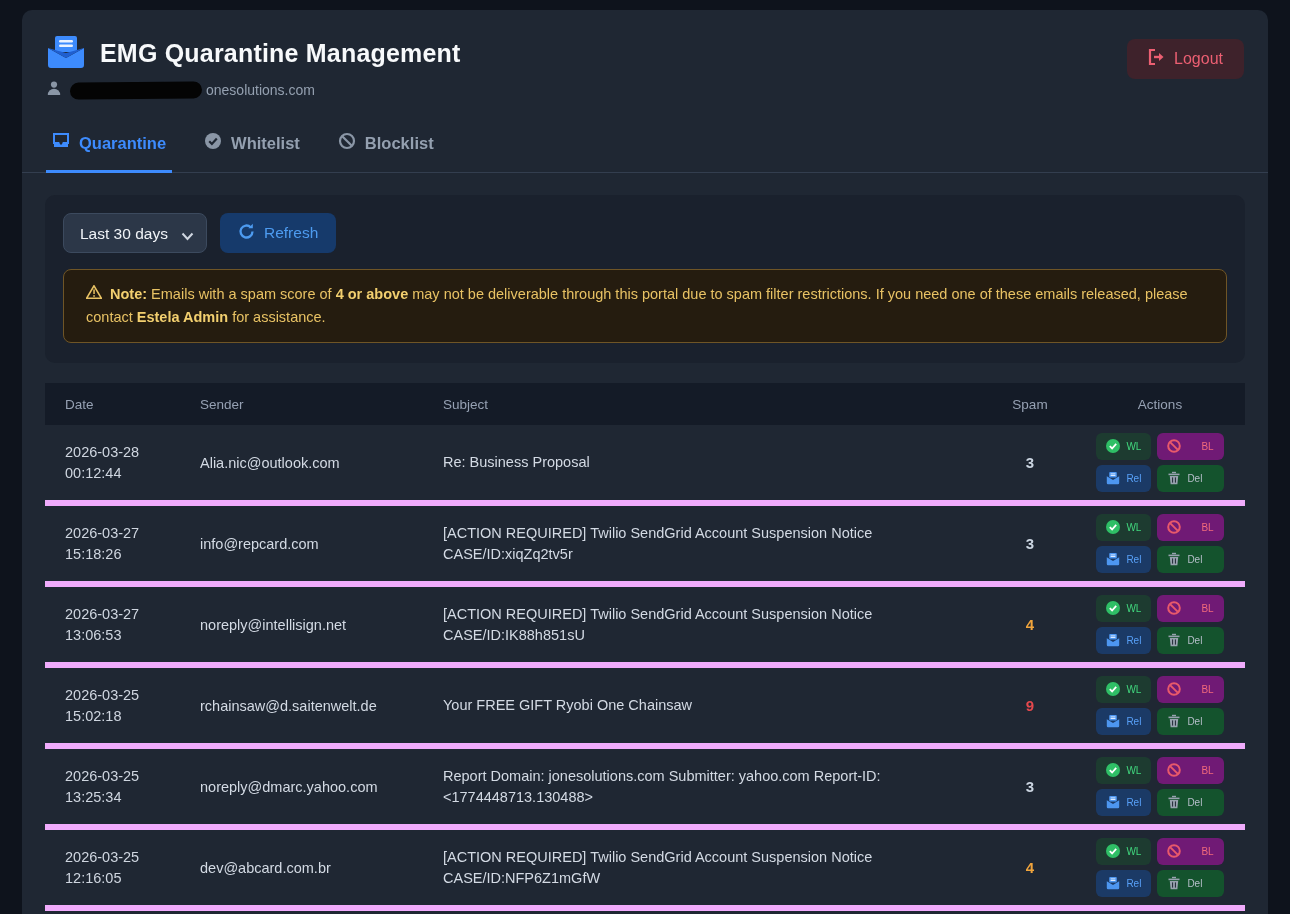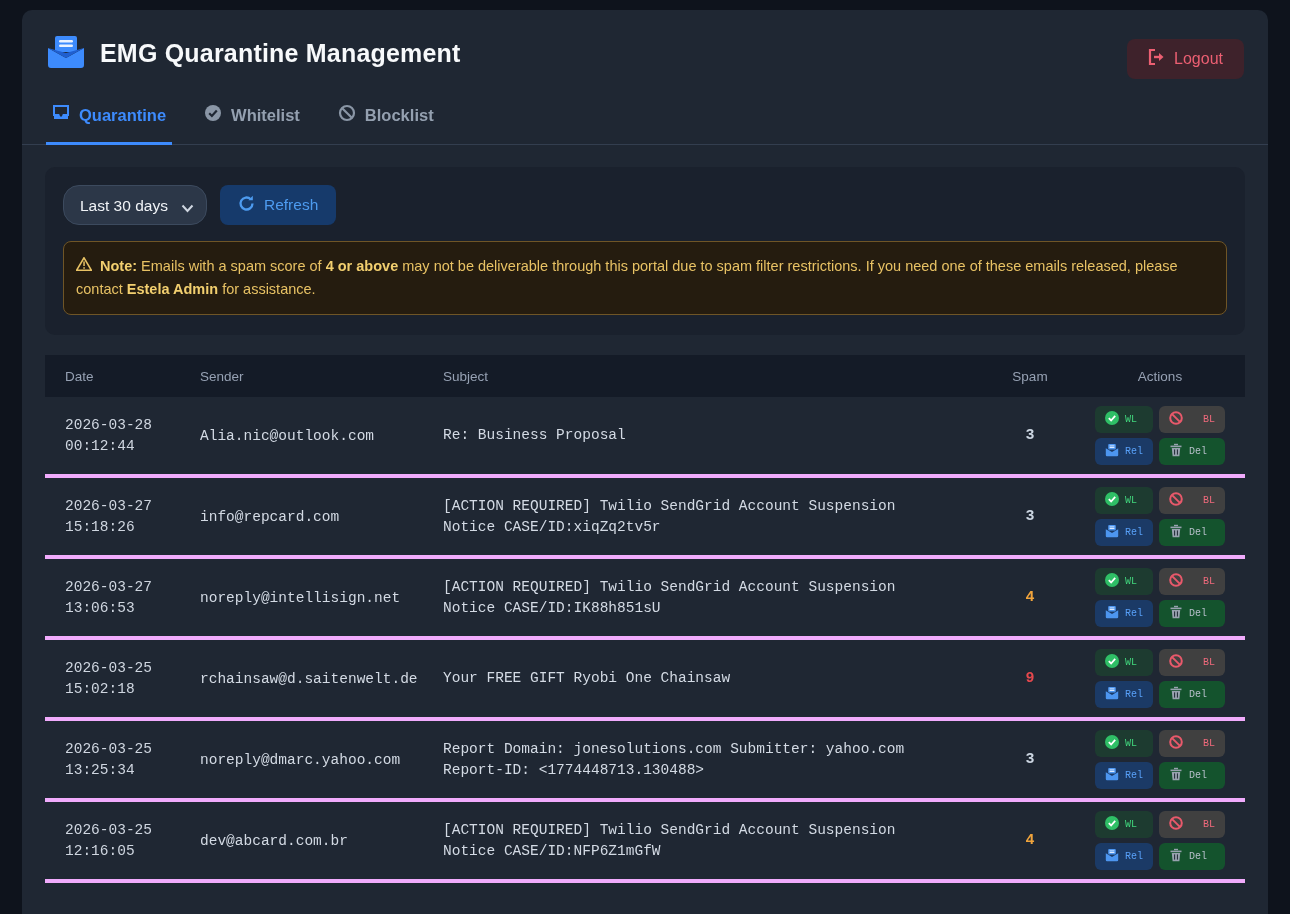--- a/index.html
+++ b/index.html
@@ -38,62 +38,62 @@
   .tab.active { color:#3d8bfd; border-bottom-color:#3d8bfd; }
   .tab .tab-ic { width:18px; height:18px; }
   
   .filter-panel {
     margin:22px 23px 0 23px; background:#1a212d; border-radius:10px; padding:18px 18px 20px 18px;
   }
   .controls-row { display:flex; align-items:center; gap:13px; }
   .range-select-wrap { position:relative; }
   .range-select {
     appearance:none; -webkit-appearance:none;
-    background:#2c3748; color:#f0f3f7; border:1px solid #3c4a5e; border-radius:16px;
+    background:#2c3748; color:#f0f3f7; border:1px solid #3c4a5e; border-radius:8px;
     font-family:inherit; font-size:15.5px; padding:9px 38px 9px 16px; height:40px; cursor:pointer;
   }
   .select-chevron { position:absolute; right:13px; top:14px; pointer-events:none; }
   .refresh-btn {
     display:flex; align-items:center; gap:9px; height:40px;
     background:#163a6b; color:#4d9bf0; border:none; cursor:pointer;
     font-family:inherit; font-size:15.5px; padding:0 18px; border-radius:8px;
   }
   .summary-row { display:flex; align-items:center; gap:9px; margin-top:15px; color:#93a0b2; font-size:13.5px; }
   .note-box {
     margin-top:16px; background:#251c0f; border:1px solid #6f5526; border-radius:8px;
-    padding:13px 12px; font-size:14.5px; line-height:1.6; color:#e8c264;
+    padding:13px 22px; font-size:14.5px; line-height:1.6; color:#e8c264;
   }
   .note-box b { color:#f2cf6f; }
   .warn-icon { margin-right:4px; }
   
   .table { margin:20px 23px 0 23px; }
   .thead, .trow {
     display:grid;
     grid-template-columns:135px 243px 1fr 90px 170px;
     padding-left:20px;
   }
   .thead {
     background:#141b27; height:42px; align-items:center;
     color:#96a1b3; font-size:13.5px;
   }
   .th-center { text-align:center; }
-  .trow { min-height:81px; align-items:center; border-bottom:4px solid #f0abfc; font-size:14.5px;font-family:Liberation Mono, monospace; }
+  .trow { min-height:81px; align-items:center; border-bottom:6px solid #f0abfc; font-size:14.5px; }
   .cell-date { color:#cfd6e0; line-height:1.45; }
   .cell-sender { color:#d3dae4; padding-right:4px; word-break:break-all; }
   .cell-subject { color:#d3dae4; padding-right:34px; line-height:1.45; }
   .cell-spam { text-align:center; font-weight:bold; font-size:15px; }
   .cell-actions { display:flex; justify-content:center; }
   .actions-grid { display:grid; grid-template-columns:auto auto; gap:5px 6px; }
   .act-btn {
     display:flex; align-items:center; justify-content:flex-start; gap:6px;
     height:27px; padding:0 10px; border-radius:6px; border:none; cursor:pointer;
     font-family:inherit; font-size:10px;
   }
   .act-wl  { background:#1d3b30; color:#41d77d; }
-  .act-bl  { background:#404040; color:#f16a7c;gap:20px; }
+  .act-bl  { background:#701a75; color:#f16a7c;gap:20px; }
   .act-rel { background:#1b3a66; color:#58a0f8;justify-content:space-between; }
   .act-del { background:#14532d; color:#b6bfca; }
   .act-ic { width:14px; height:14px; flex:0 0 auto; }
 </style>
 </head>
 <body>
 
 <div class="container">
 
   <div class="header">
@@ -102,20 +102,30 @@
         <svg class="app-logo" viewBox="0 0 40 34">
           <rect x="9" y="2" width="22" height="16" rx="2" fill="#3d8bfd"></rect>
           <rect x="13" y="6" width="14" height="2.4" rx="1.2" fill="#eaf2ff"></rect>
           <rect x="13" y="10.5" width="14" height="2.4" rx="1.2" fill="#eaf2ff"></rect>
           <path d="M2 14 L20 24 L38 14 L38 31 a3 3 0 0 1 -3 3 L5 34 a3 3 0 0 1 -3 -3 Z" fill="#3d8bfd"></path>
           <path d="M2 14 L20 24 L38 14 L20 19 Z" fill="#1f5fd0"></path>
         </svg>
       </span>
       <span class="app-title">EMG Quarantine Management</span>
     </div>
+    <div class="user-row">
+      <span>
+        <svg class="person-icon" viewBox="0 0 16 16">
+          <circle cx="8" cy="4.6" r="3.1" fill="#8a96a6"></circle>
+          <path d="M1.8 15 a6.2 6.2 0 0 1 12.4 0 Z" fill="#8a96a6"></path>
+        </svg>
+      </span>
+      <span class="redaction"></span>
+      <span class="user-email">onesolutions.com</span>
+    </div>
     <button class="logout-btn">
       <span>
         <svg width="17" height="16" viewBox="0 0 17 16">
           <path d="M7 1 L2 1 L2 15 L7 15" stroke="#ec5f72" stroke-width="2.2" fill="none"></path>
           <path d="M6 8 L13 8" stroke="#ec5f72" stroke-width="2.4"></path>
           <path d="M11 4 L15.5 8 L11 12 Z" fill="#ec5f72"></path>
         </svg>
       </span>
       <span>Logout</span>
     </button>

